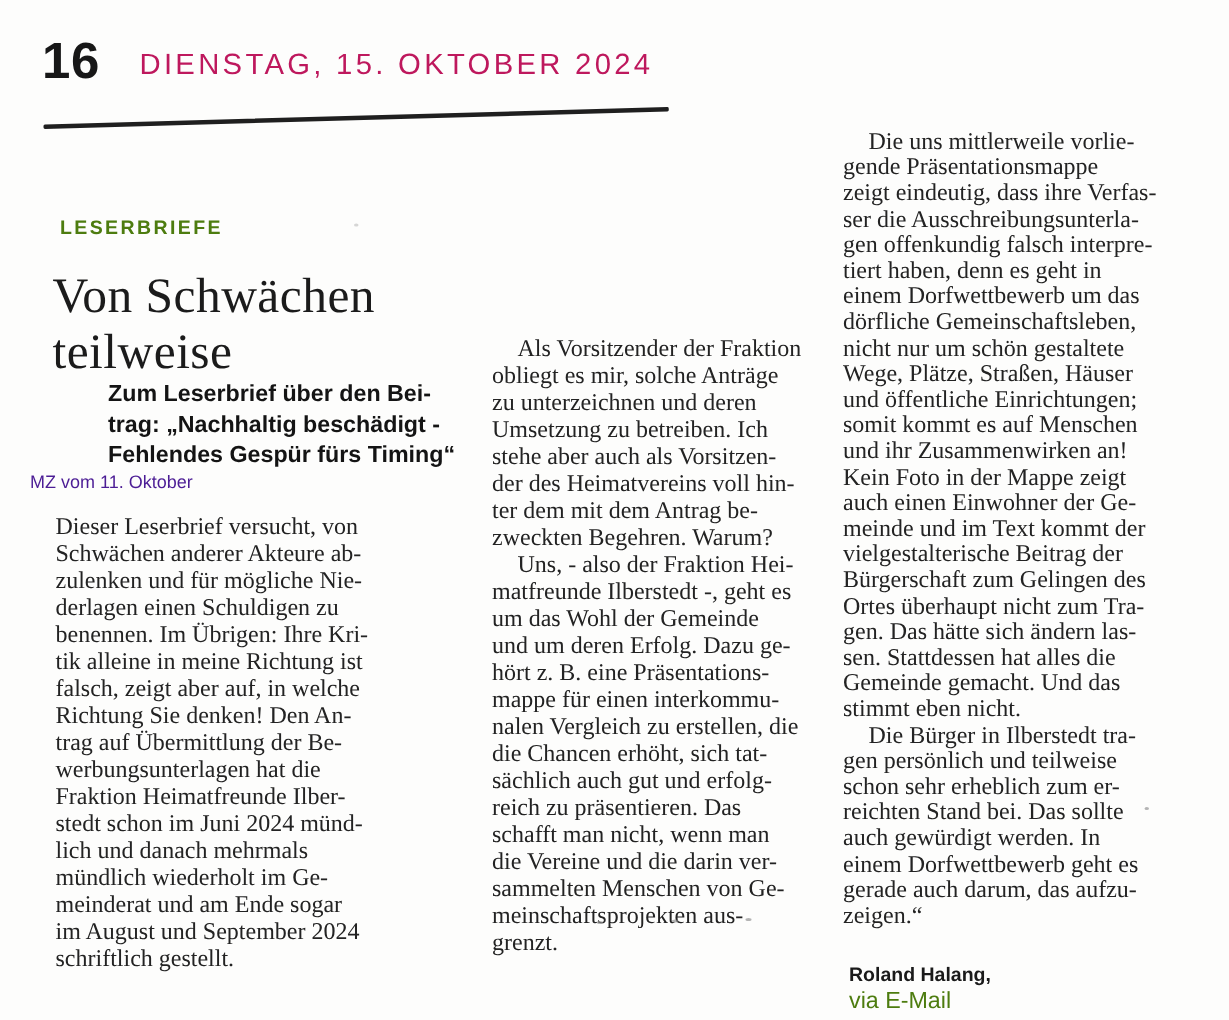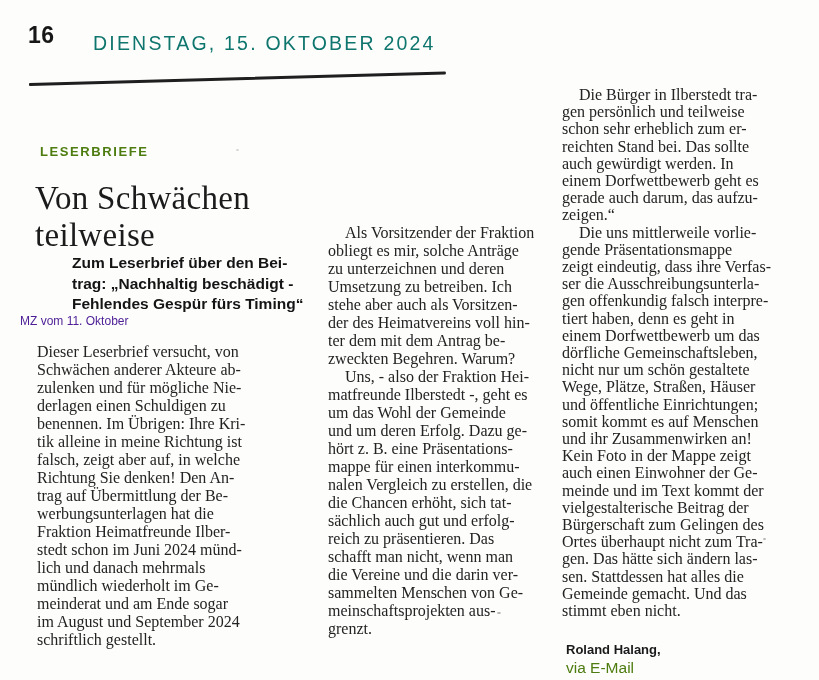--- a/index.html
+++ b/index.html
@@ -16,31 +16,31 @@
     font-family: "Liberation Serif", serif;
     -webkit-font-smoothing: antialiased;
   }
   .abs { position: absolute; }
 
   
   .page-number {
     left: 28px; top: 22px;
     font-family: "Liberation Sans", sans-serif;
     font-weight: 700;
-    font-size: 23px;
+    font-size: 34px;
     letter-spacing: 0.5px;
     color: #171717;
   }
   .page-date {
     left: 93px; top: 32px;
     font-family: "Liberation Sans", sans-serif;
     font-weight: 500;
     font-size: 19.5px;
     letter-spacing: 2.2px;
-    color: #0f766e;
+    color: #be185d;
   }
   .header-rule {
     left: 29px; top: 83px;
     width: 417px; height: 2.5px;
     background: #1f1f1f;
     transform: rotate(-1.6deg);
     transform-origin: left center;
     border-radius: 1px;
   }
 
@@ -187,28 +187,20 @@
 sächlich auch gut und erfolg-
 reich zu präsentieren. Das
 schafft man nicht, wenn man
 die Vereine und die darin ver-
 sammelten Menschen von Ge-
 meinschaftsprojekten aus-
 grenzt.</p>
 </div>
 
 <div class="abs col col-3">
-  <p class="ind">Die Bürger in Ilberstedt tra-
-gen persönlich und teilweise
-schon sehr erheblich zum er-
-reichten Stand bei. Das sollte
-auch gewürdigt werden. In
-einem Dorfwettbewerb geht es
-gerade auch darum, das aufzu-
-zeigen.“</p>
   <p class="ind">Die uns mittlerweile vorlie-
 gende Präsentationsmappe
 zeigt eindeutig, dass ihre Verfas-
 ser die Ausschreibungsunterla-
 gen offenkundig falsch interpre-
 tiert haben, denn es geht in
 einem Dorfwettbewerb um das
 dörfliche Gemeinschaftsleben,
 nicht nur um schön gestaltete
 Wege, Plätze, Straßen, Häuser
@@ -218,20 +210,28 @@
 Kein Foto in der Mappe zeigt
 auch einen Einwohner der Ge-
 meinde und im Text kommt der
 vielgestalterische Beitrag der
 Bürgerschaft zum Gelingen des
 Ortes überhaupt nicht zum Tra-
 gen. Das hätte sich ändern las-
 sen. Stattdessen hat alles die
 Gemeinde gemacht. Und das
 stimmt eben nicht.</p>
+  <p class="ind">Die Bürger in Ilberstedt tra-
+gen persönlich und teilweise
+schon sehr erheblich zum er-
+reichten Stand bei. Das sollte
+auch gewürdigt werden. In
+einem Dorfwettbewerb geht es
+gerade auch darum, das aufzu-
+zeigen.“</p>
 </div>
 
 <div class="abs signature">
   <div class="signature-name">Roland Halang,</div>
   <div class="signature-via">via E-Mail</div>
 </div>
 
 <div class="speck s1"></div>
 <div class="speck s2"></div>
 <div class="speck s3"></div>

